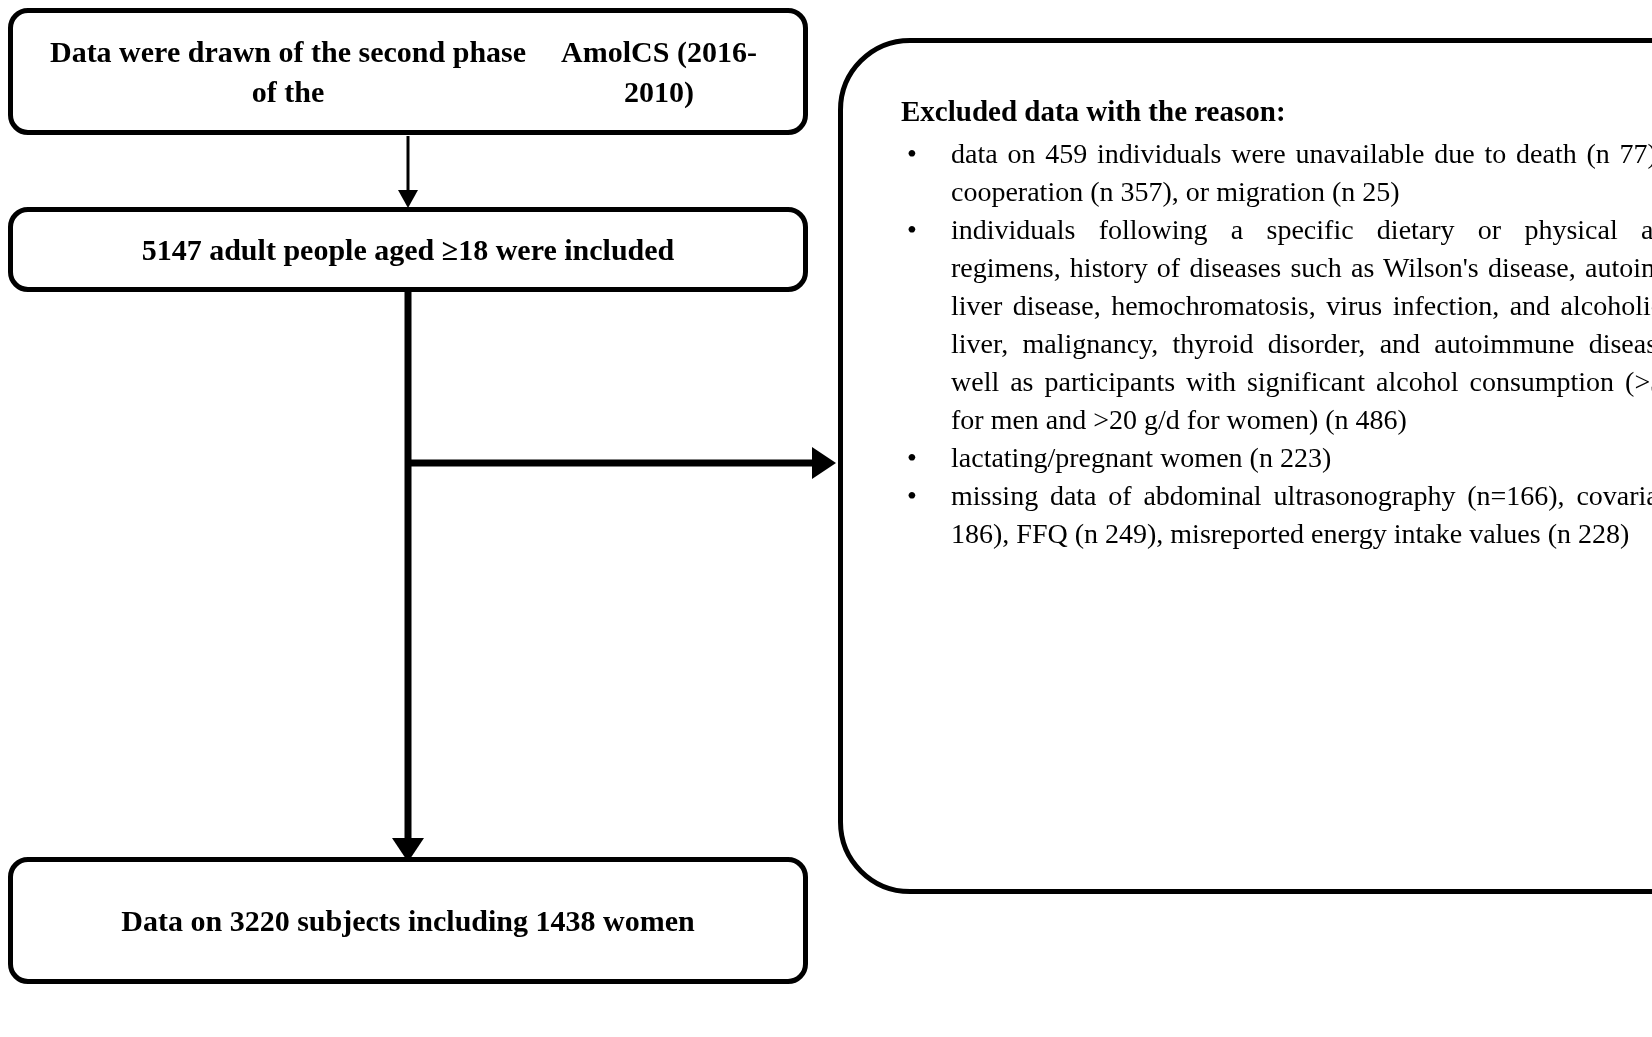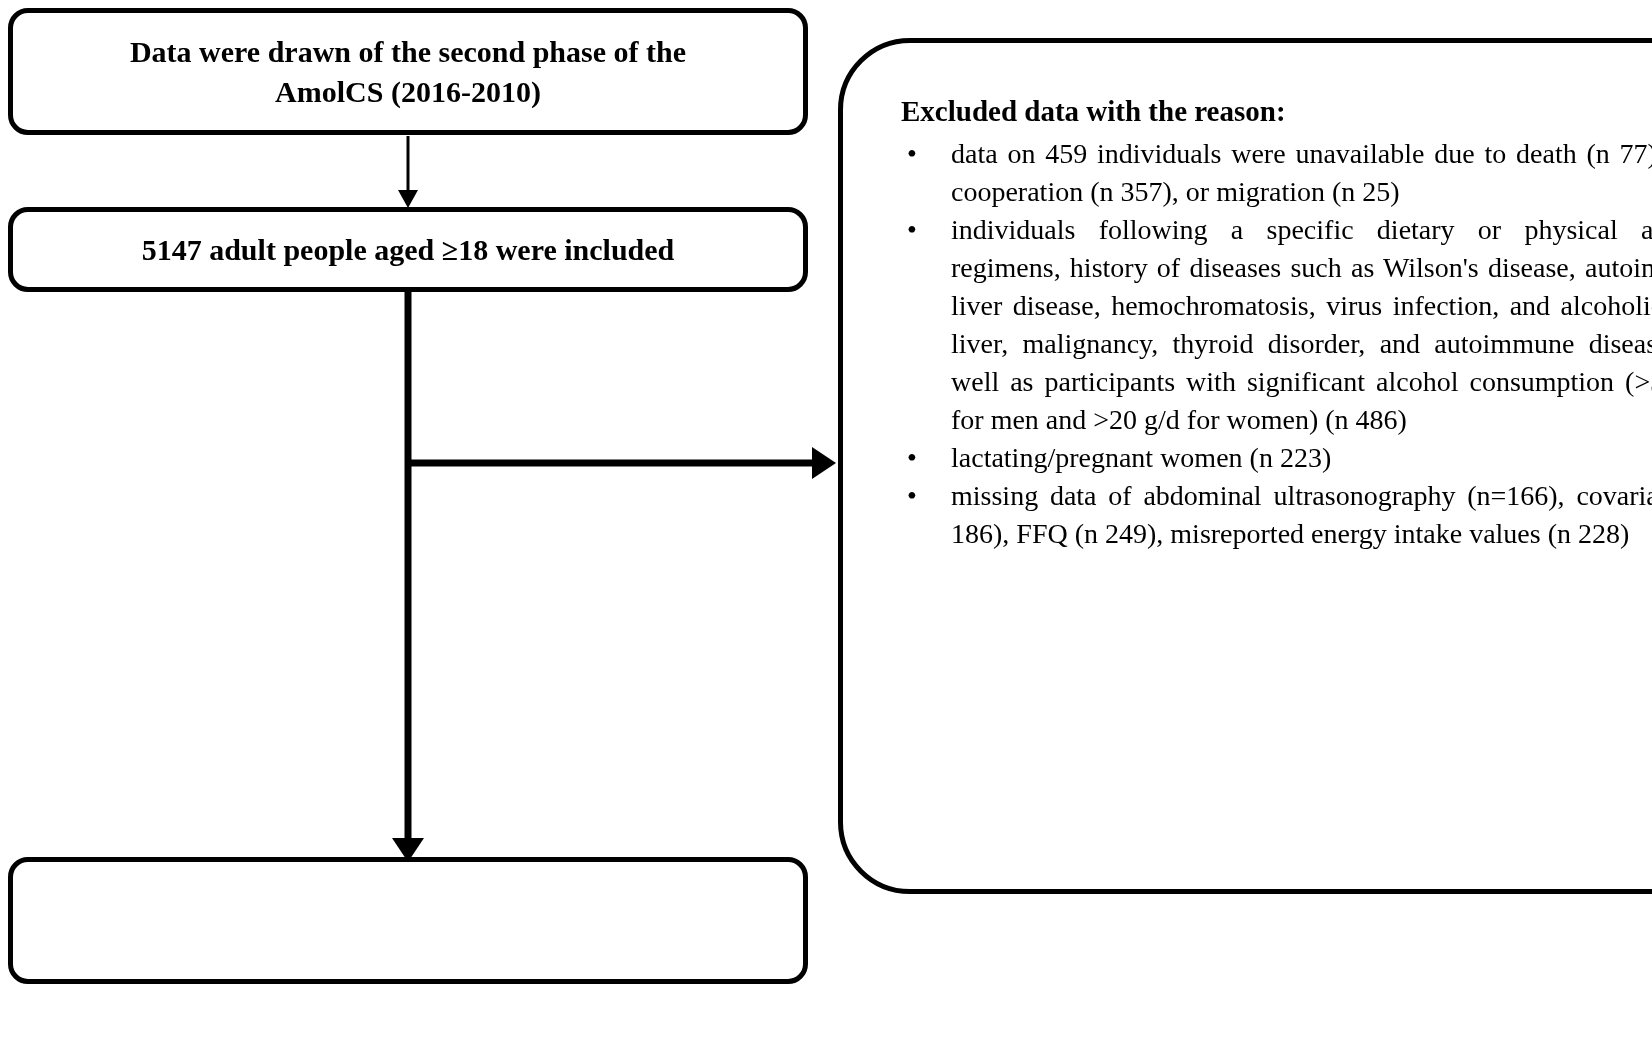--- a/index.html
+++ b/index.html
@@ -17,21 +17,21 @@
     overflow: hidden;
   }
   .flow-box {
     position: absolute;
     left: 8px;
     width: 800px;
     border: 5px solid #000000;
     border-radius: 20px;
     background: #ffffff;
     display: flex;
-    flex-direction: column;
+    flex-direction: row;
     align-items: center;
     justify-content: center;
     text-align: center;
     font-weight: bold;
     font-size: 30px;
     line-height: 40px;
     box-sizing: border-box;
     padding: 6px 24px;
   }
   .box-source   { top: 8px;   height: 127px; }
@@ -132,15 +132,16 @@
         <span class="bullet-text">lactating/pregnant women (n 223)</span>
       </div>
       <div class="excluded-item">
         <span class="bullet-marker">•</span>
         <span class="bullet-text">missing data of abdominal ultrasonography (n=166), covariates (n 186), FFQ (n 249), misreported energy intake values (n 228)</span>
       </div>
     </div>
   </div>
 
   <div class="flow-box box-analyzed">
+    <div>Data on 3220 subjects including 1438 women</div>
   </div>
 
 </div>
 
 </body></html>

